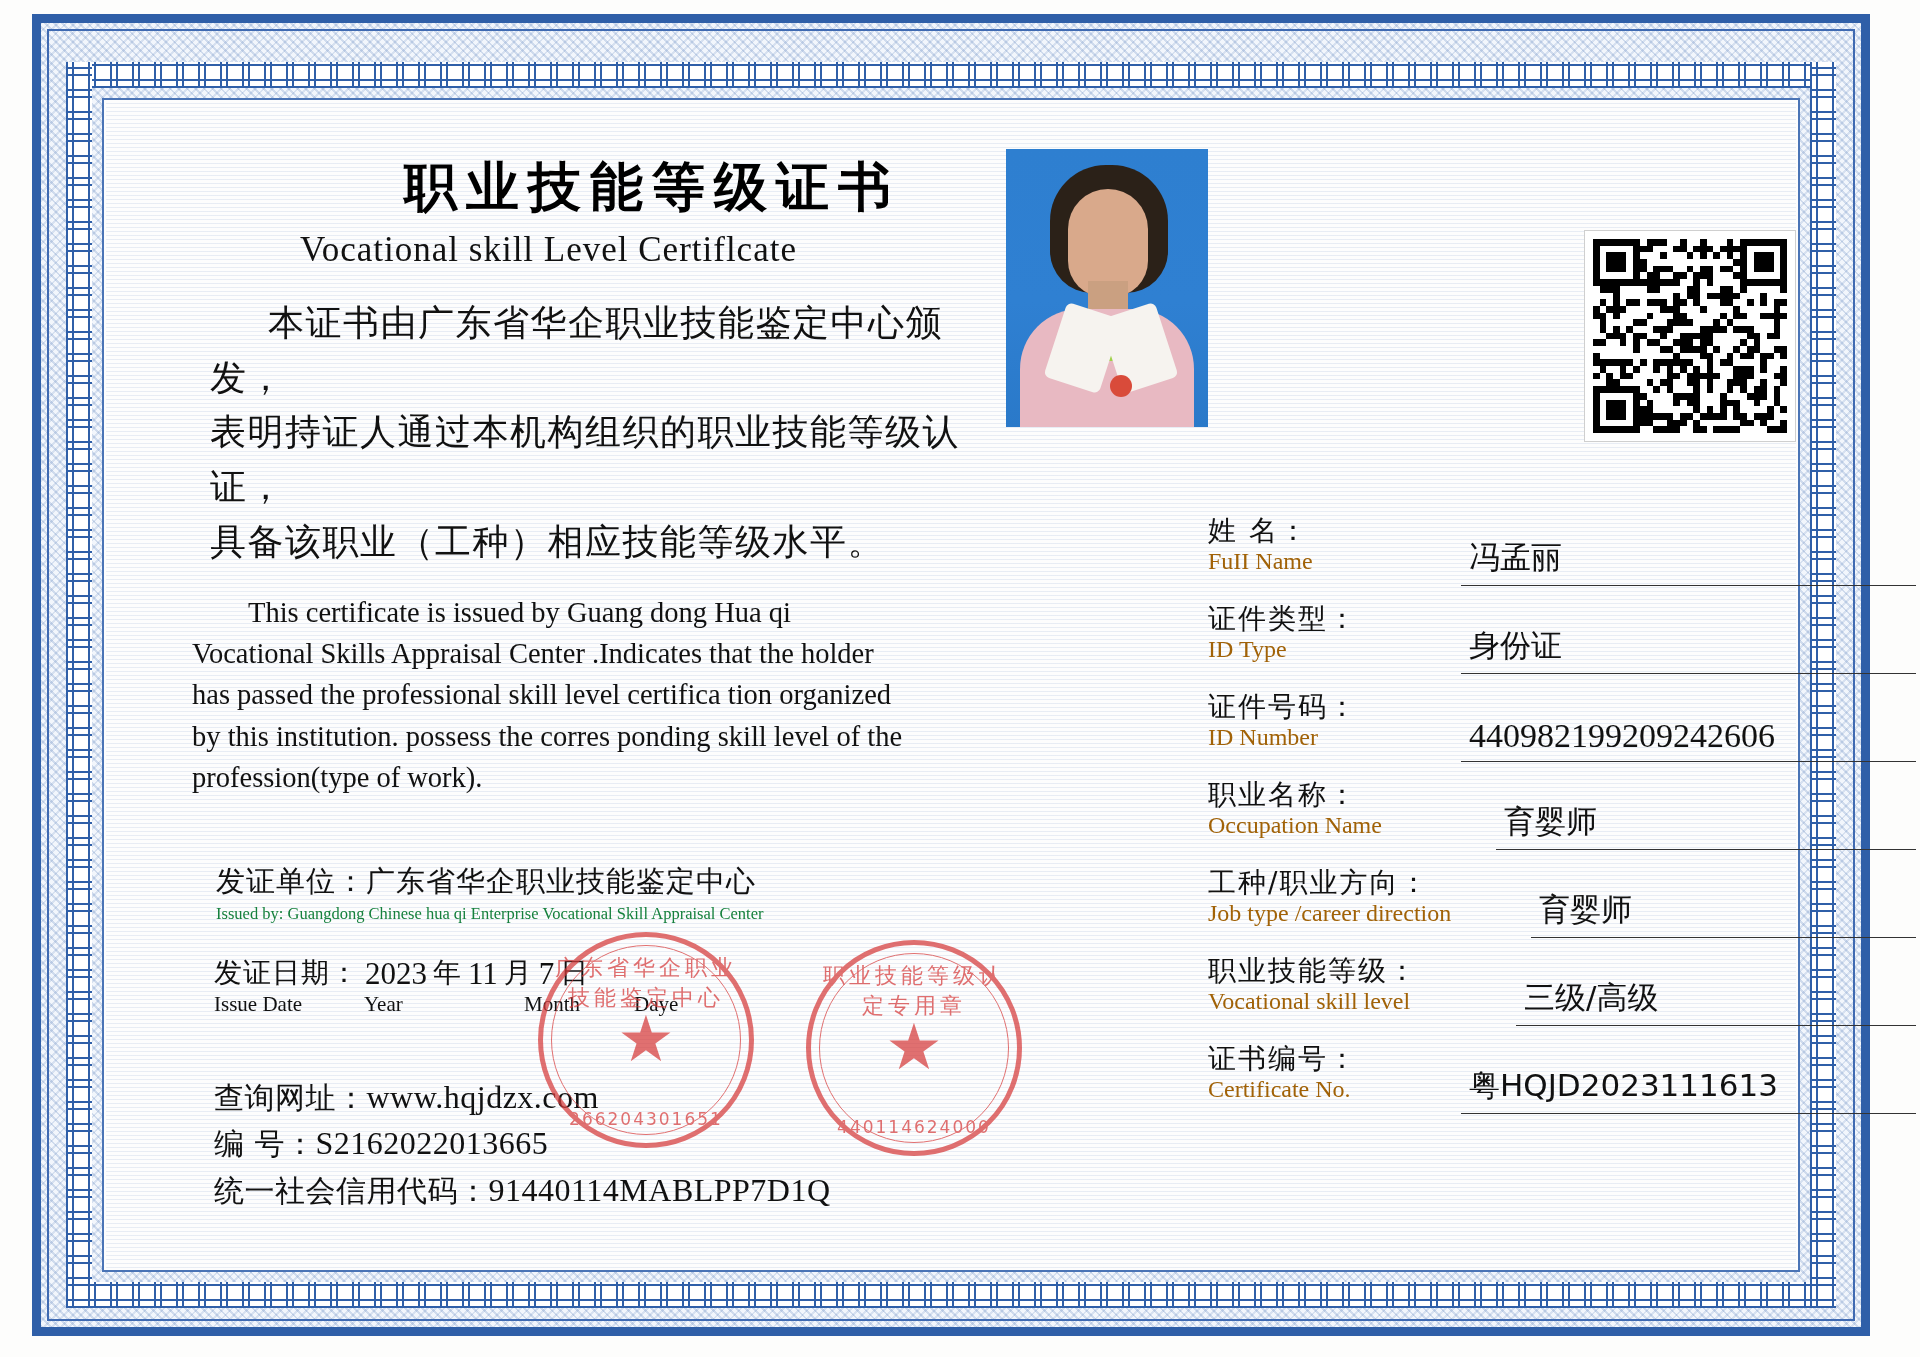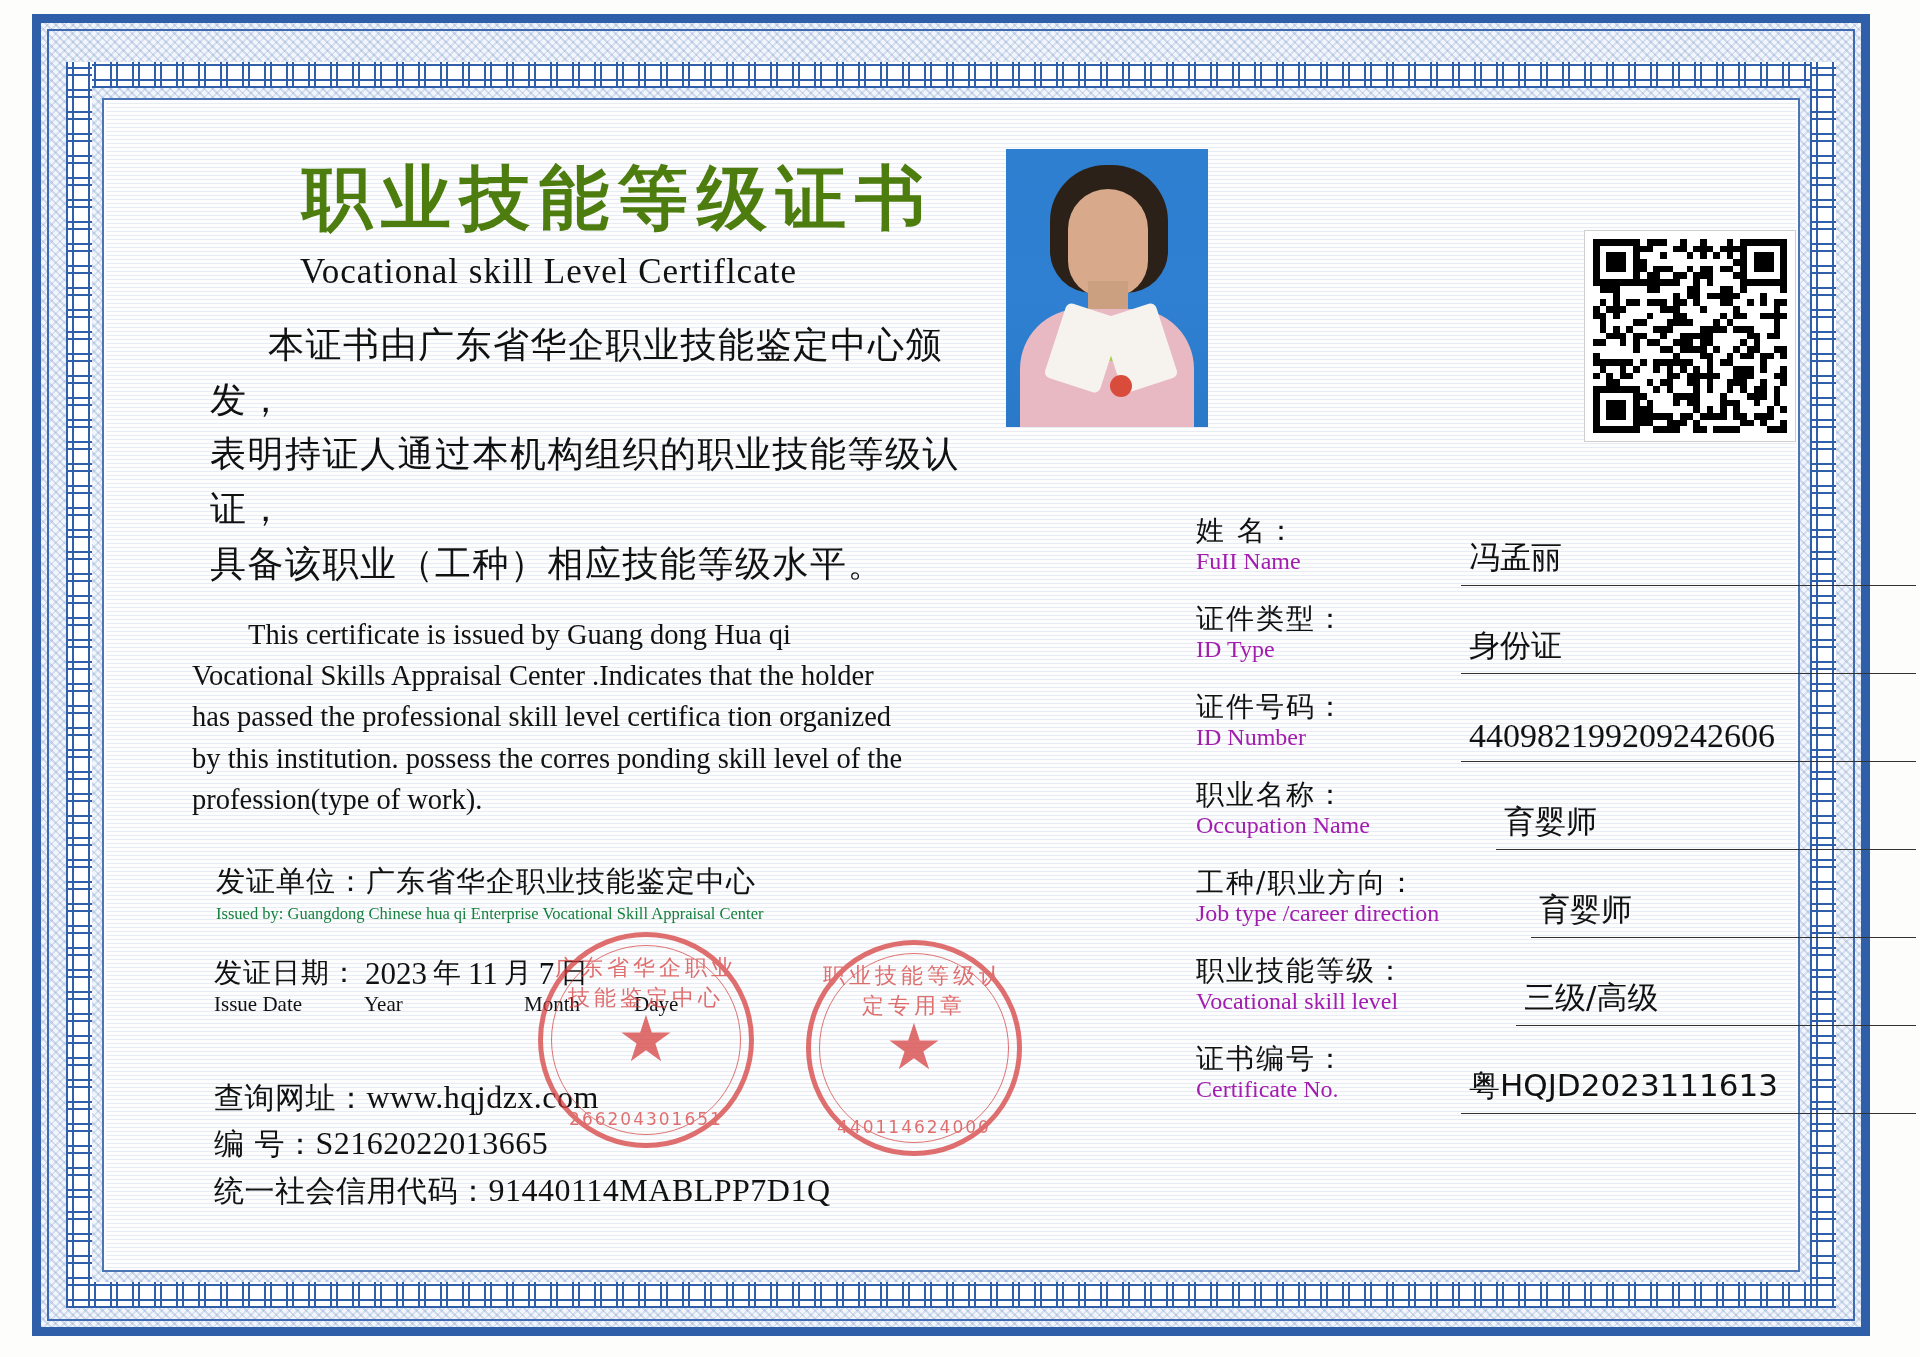--- a/index.html
+++ b/index.html
@@ -95,25 +95,26 @@
   .left-col {
     position: absolute;
     left: 86px;
     top: 50px;
     width: 810px;
   }
 
   .title-cn {
     font-family: "DejaVu Sans", sans-serif;
     font-weight: bold;
-    font-size: 70px;
+    font-size: 53px;
     letter-spacing: 9px;
-    color: #4d7c0f;
+    color: #000000;
     margin: 0 0 6px 110px;
     white-space: nowrap;
+    text-align: center;
   }
   .title-en {
     font-family: "Liberation Serif", serif;
     font-size: 35px;
     color: #111;
     margin: 0 0 26px 108px;
     letter-spacing: 1px;
     white-space: nowrap;
   }
 
@@ -297,38 +298,38 @@
     left: 1090px;
     top: 408px;
     width: 730px;
   }
   .field-row {
     position: relative;
     height: 88px;
   }
   .field-label {
     position: absolute;
-    left: 0;
+    left: 12px;
     top: 2px;
     width: 250px;
     text-align: left;
   }
   .lbl-cn {
     display: block;
     font-family: "DejaVu Sans", sans-serif;
     font-size: 28px;
     letter-spacing: 2px;
     color: #111;
     white-space: nowrap;
   }
   .lbl-en {
     display: block;
     font-family: "Liberation Serif", serif;
     font-size: 24px;
-    color: #a21caf;
+    color: #a16207;
     margin-top: -2px;
     white-space: nowrap;
   }
   .field-value {
     position: absolute;
     bottom: 16px;
     font-family: "DejaVu Sans", sans-serif;
     font-size: 31px;
     color: #111;
     white-space: nowrap;

